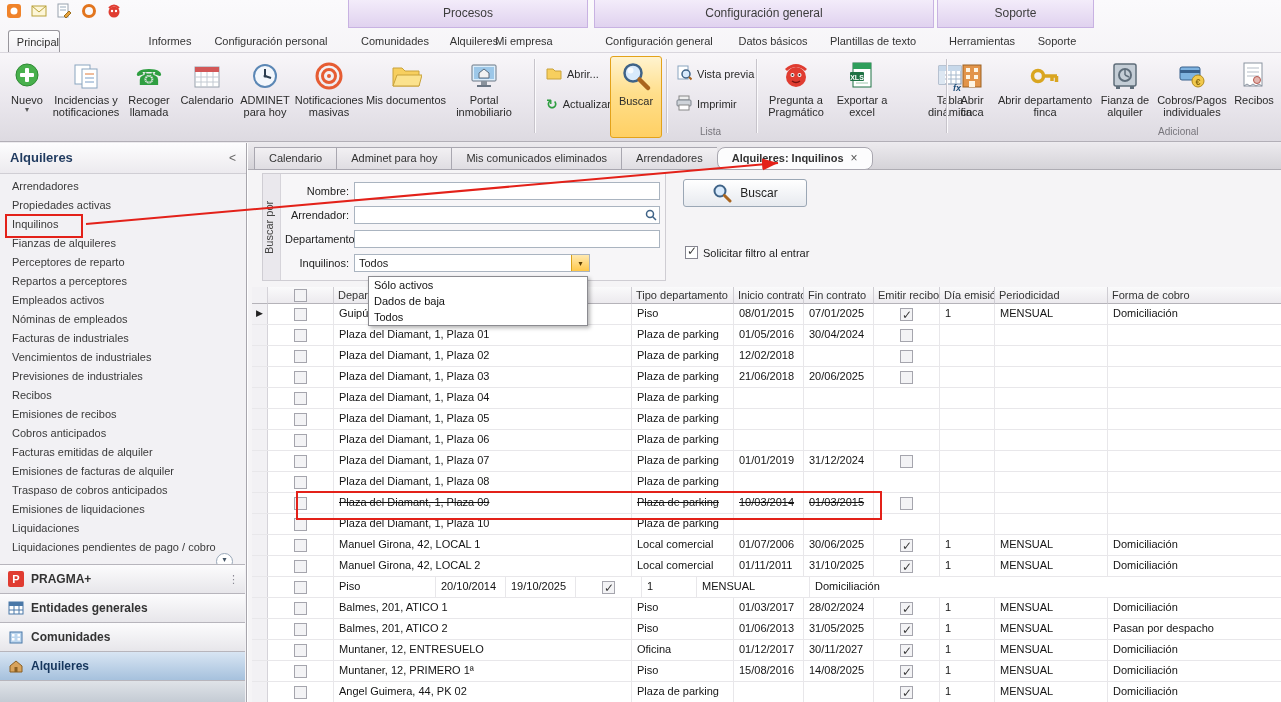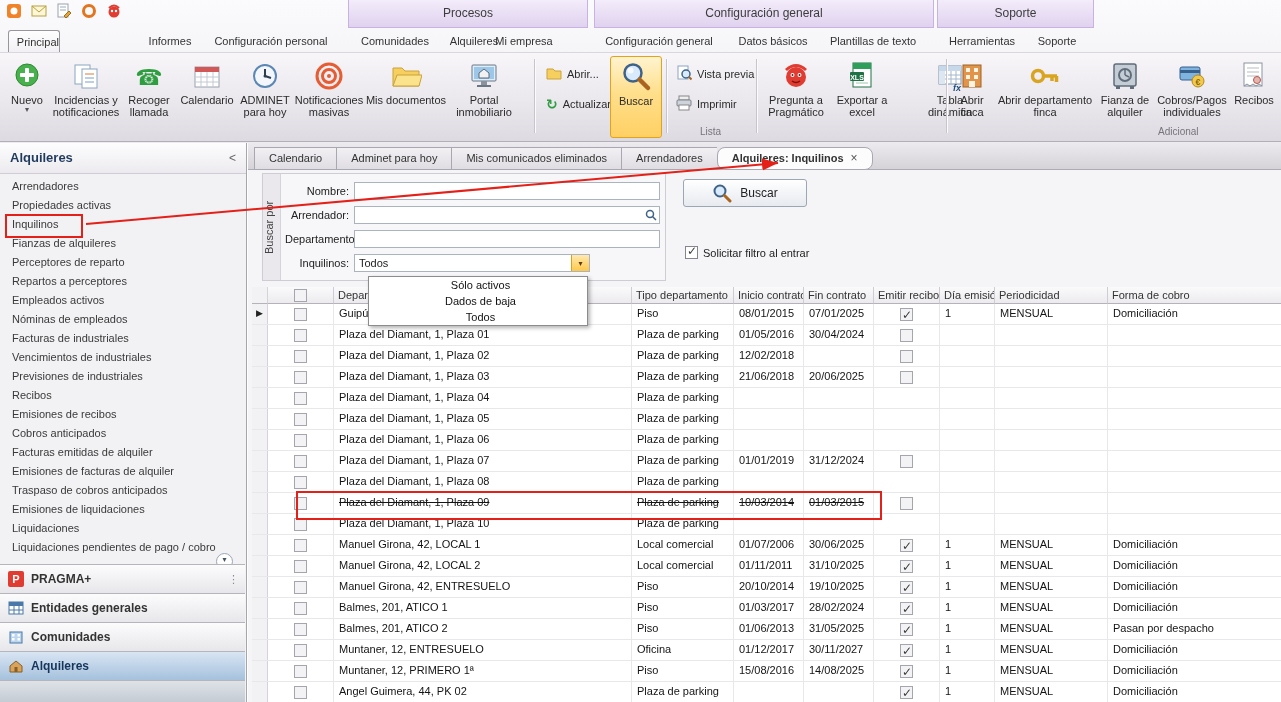--- a/index.html
+++ b/index.html
@@ -64,21 +64,21 @@
         border-left:1px solid #d9a21a;display:flex;align-items:center;justify-content:center;font-size:8px;color:#5a3c00;}
   #buscar-btn{position:absolute;left:435px;top:36px;width:122px;height:26px;border:1px solid #9ba7b5;border-radius:3px;
         background:linear-gradient(#ffffff,#e7eaef);display:flex;align-items:center;justify-content:center;gap:8px;font-size:12px;color:#222;cursor:pointer;}
   #solicitar{position:absolute;left:437px;top:103px;display:flex;align-items:center;color:#222;cursor:pointer;}
   
   .cb{display:inline-block;width:13px;height:13px;box-sizing:border-box;background:#fff;border:1px solid #858590;position:relative;}
   .cb.dim{background:#f3f3f5;border-color:#a5a5ad;}
   .cb.checked::after{content:"✓";position:absolute;left:1px;top:-3px;font-size:12px;font-weight:bold;color:#3a3a3a;}
   
   #dropdown-list{position:absolute;left:120px;top:133px;width:218px;background:#fff;border:1px solid #8b8b90;
-        box-shadow:2px 2px 4px rgba(0,0,0,.3);z-index:60;text-align:center;}
+        box-shadow:2px 2px 4px rgba(0,0,0,.3);z-index:60;}
   .dd-item{height:16px;line-height:16px;padding-left:5px;color:#111;cursor:pointer;}
   
   #grid{position:absolute;left:4px;top:144px;width:1029px;height:415px;background:#fff;overflow:hidden;}
   #grid-header{display:flex;height:17px;}
   .hcell{box-sizing:border-box;height:17px;line-height:16px;padding-left:4px;overflow:hidden;white-space:nowrap;color:#333;
         background:linear-gradient(#fafafb,#eceaee);border-right:1px solid #cfcdd3;border-bottom:1px solid #b5b3b9;cursor:pointer;}
   .hcell.ccell{display:flex;align-items:center;justify-content:center;padding:0;}
   .grid-row{display:flex;height:21px;box-sizing:border-box;border-bottom:1px solid #e8e7ea;background:#fff;}
   .gc{box-sizing:border-box;height:20px;line-height:19px;padding-left:5px;overflow:hidden;white-space:nowrap;color:#141414;border-right:1px solid #e8e7ea;}
   .c0{width:16px;padding:0;text-align:center;background:#f2f1f4;border-right:1px solid #d5d3d9;font-size:9px;color:#222;}
@@ -750,21 +750,20 @@
             </div>
     <div class="gc c7">1</div>
     <div class="gc c8">MENSUAL</div>
     <div class="gc c9">Domiciliación</div>
   </div>
           <div class="grid-row">
     <div class="gc c0"></div>
     <div class="gc c1 ccell">
               <span class="cb dim"></span>
             </div>
-    <div class="gc c2">Manuel Girona, 42, ENTRESUELO</div>
     <div class="gc c3">Piso</div>
     <div class="gc c4">20/10/2014</div>
     <div class="gc c5">19/10/2025</div>
     <div class="gc c6 ccell">
               <span class="cb dim checked"></span>
             </div>
     <div class="gc c7">1</div>
     <div class="gc c8">MENSUAL</div>
     <div class="gc c9">Domiciliación</div>
   </div>

